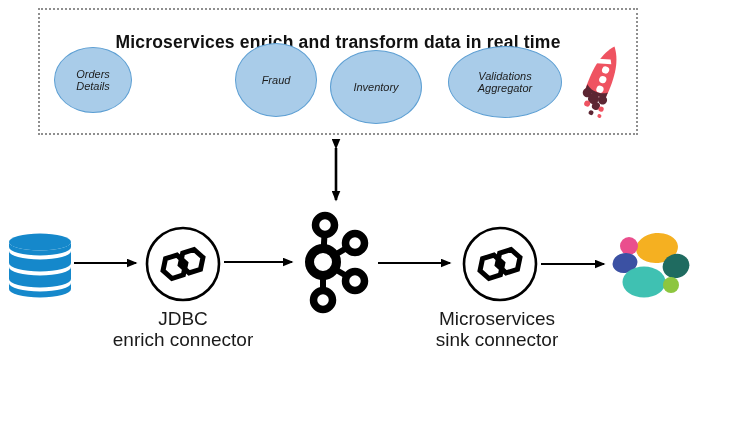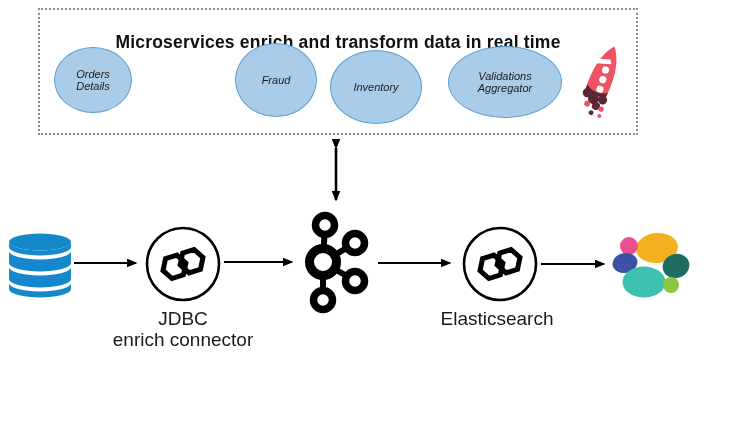--- a/index.html
+++ b/index.html
@@ -170,16 +170,17 @@
     <ellipse cx="34" cy="52" rx="21.5" ry="15.5" fill="#3fc1b2"></ellipse>
     <ellipse cx="66" cy="36" rx="13.5" ry="12" fill="#1f6b60" transform="rotate(-20 66 36)"></ellipse>
     <circle cx="61" cy="55" r="8" fill="#8dc63f"></circle>
   </svg>
 
   <div class="conn-label conn-label-jdbc">
     <div>JDBC</div>
     <div>enrich connector</div>
   </div>
   <div class="conn-label conn-label-es">
-    <div>Elasticsearch</div>
+    <div>Microservices</div>
+    <div>sink connector</div>
   </div>
 
 </div>
 
 </body></html>

